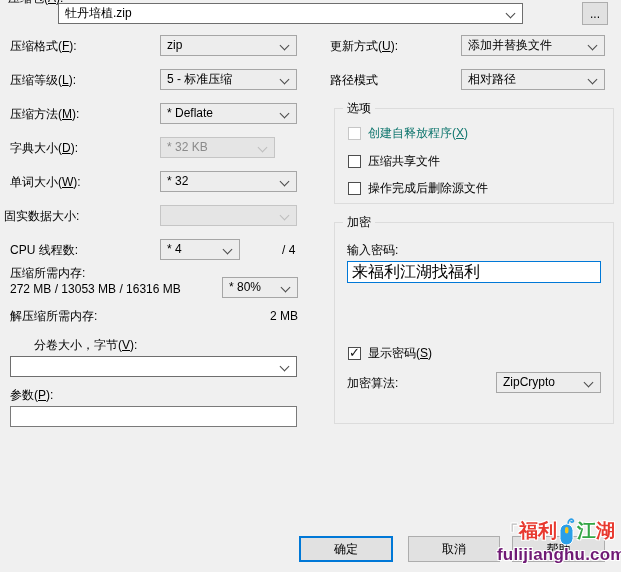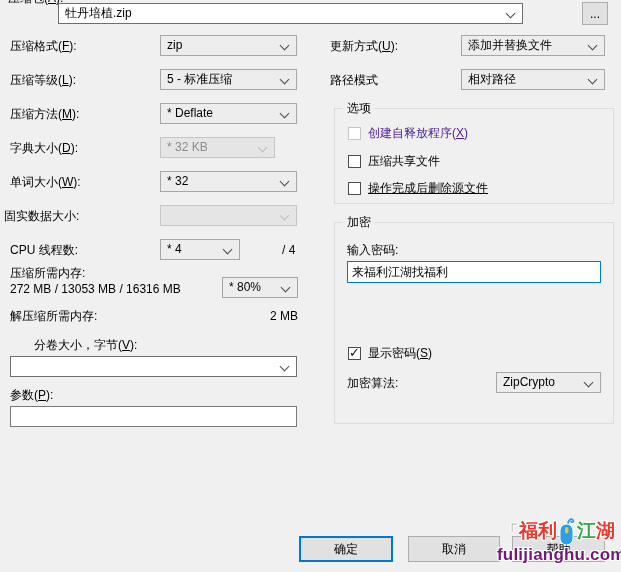--- a/index.html
+++ b/index.html
@@ -19,26 +19,26 @@
   .textinput{position:absolute;height:21px;background:#fff;border:1px solid #7a7a7a;
              box-sizing:border-box;font-size:12px;padding:0 4px;font-family:inherit;}
   .groupbox{position:absolute;border:1px solid #dcdcdc;}
   .grouptitle{position:absolute;top:-8px;left:8px;background:#f0f0f0;padding:0 4px;line-height:14px;}
   .checkrow{position:absolute;display:flex;align-items:center;gap:7px;}
   .checkbox{width:13px;height:13px;background:#fff;border:1px solid #4d4d4d;
             box-sizing:border-box;position:relative;flex:none;}
   .checkbox.disabled{border-color:#c6c6c6;}
   .checkbox.checked::after{content:"✓";position:absolute;left:0;top:-3px;font-size:13px;
             font-weight:bold;color:#111;}
-  .checkrow.disabled{color:#4c1d95;}
+  .checkrow.disabled{color:#0f766e;}
   .btn{position:absolute;height:26px;background:#e1e1e1;border:1px solid #adadad;
        box-sizing:border-box;display:flex;align-items:center;justify-content:center;}
   .btn.primary{border:2px solid #0078d7;}
   .pw{position:absolute;box-sizing:border-box;height:22px;background:#fff;
-      border:1px solid #0078d7;font-size:12px;padding:0 4px;font-family:inherit;}
+      border:1px solid #0078d7;font-size:16px;padding:0 4px;font-family:inherit;}
   .logo{position:absolute;left:497px;top:513px;width:124px;height:58px;z-index:5;}
   .logo-row1{display:flex;align-items:center;justify-content:center;height:36px;
       font-weight:bold;font-size:19px;
       text-shadow:-1px -1px 0 #fff,1px -1px 0 #fff,-1px 1px 0 #fff,1px 1px 0 #fff;}
   .logo-domain{text-align:center;font-weight:bold;font-size:17px;color:#701a75;margin-top:-4px;
       letter-spacing:.2px;
       text-shadow:-1px -1px 0 #fff,1px -1px 0 #fff,-1px 1px 0 #fff,1px 1px 0 #fff;}
   .bracket{color:#bdbdbd;font-size:15px;margin-right:1px;}
   .red{color:#e8392f;} .green{color:#33a646;}
 </style>
@@ -95,21 +95,21 @@
 <div class="groupbox" style="left:334px;top:108px;width:278px;height:94px;">
   <span class="grouptitle">选项</span>
   <div class="checkrow disabled" style="left:13px;top:16px;">
     <span class="checkbox disabled"></span>
     <span><span>创建自释放程序(</span><span class="mn">X</span><span>)</span></span>
   </div>
   <div class="checkrow" style="left:13px;top:44px;">
     <span class="checkbox"></span>
     <span>压缩共享文件</span>
   </div>
-  <div class="checkrow" style="left:13px;top:71px;text-decoration:underline;">
+  <div class="checkrow" style="left:13px;top:71px;">
     <span class="checkbox"></span>
     <span>操作完成后删除源文件</span>
   </div>
 </div>
 
 <div class="groupbox" style="left:334px;top:222px;width:278px;height:200px;">
   <span class="grouptitle">加密</span>
   <div class="lbl" style="left:12px;top:20px;">输入密码:</div>
   <input class="pw" style="left: 12px; top: 38px; width: 254px;" value="来福利江湖找福利">
   <div class="checkrow" style="left:13px;top:122px;">

